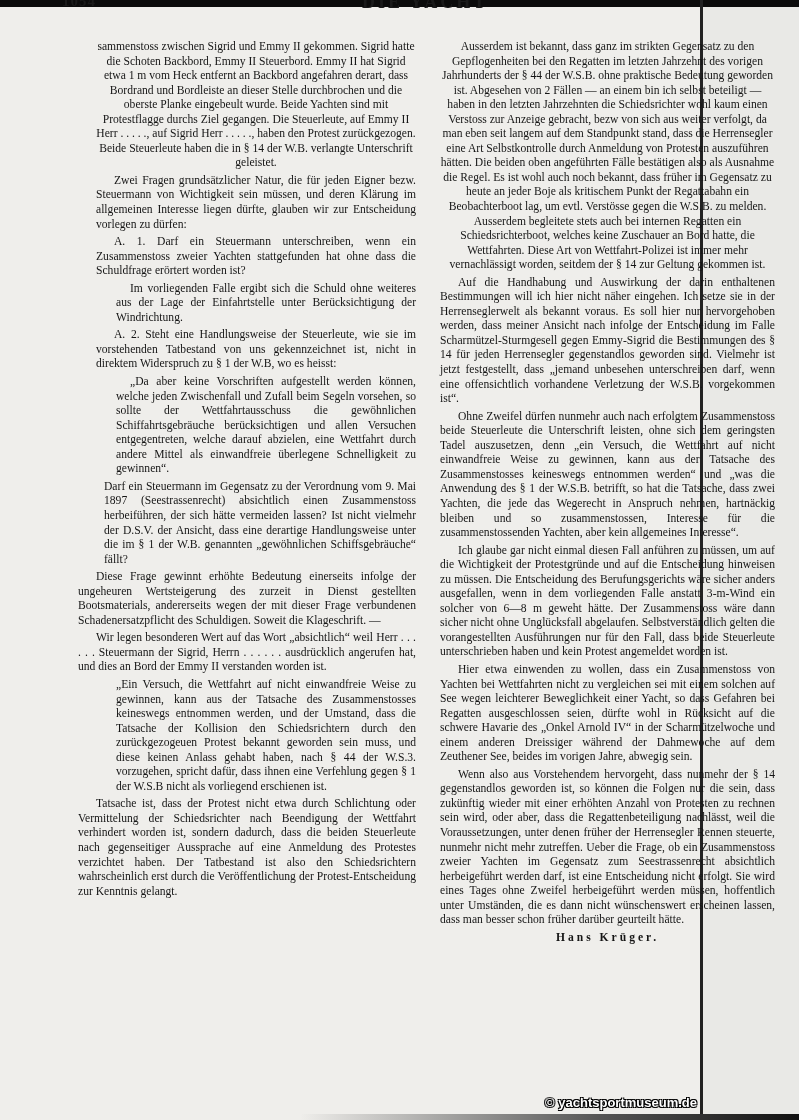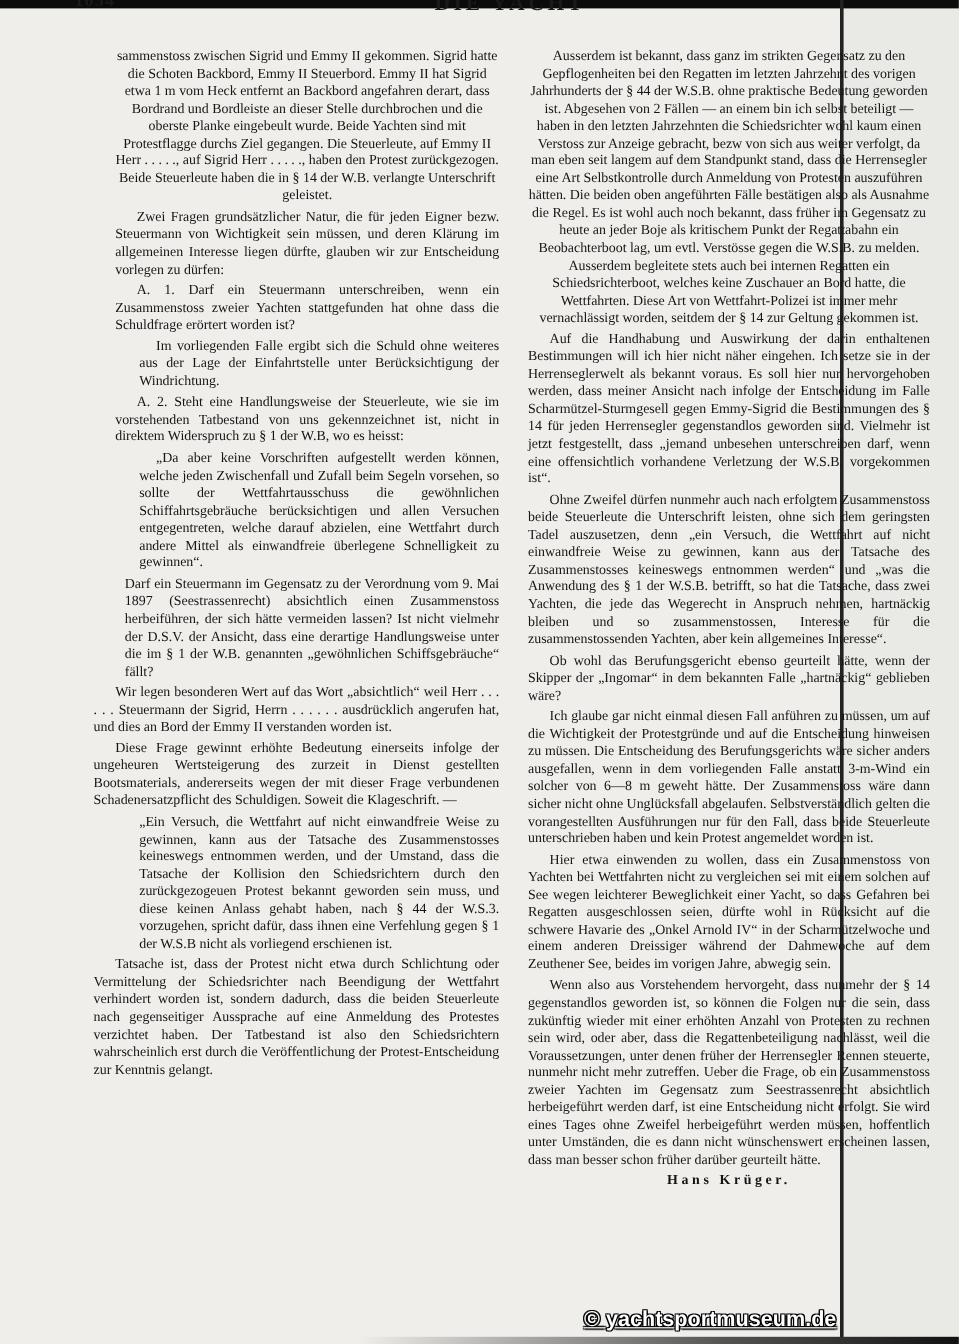--- a/index.html
+++ b/index.html
@@ -11,52 +11,51 @@
   .col{position:absolute;top:40px;font-size:11.6px;line-height:14.55px;text-align:justify;}
   .col-left{left:96px;width:320px;}
   .col-right{left:440px;width:335px;}
   .col p{margin:0 0 3px 0;text-indent:18px;hyphens:auto;}
   .col p.noind{text-indent:0;text-align:center;}
   .col p.quote{margin-left:20px;text-indent:14px;}
   .col p.quote2{margin-left:20px;text-indent:0;}
   .col p.hang{margin-left:8px;text-indent:0;}
   .col-left .outdent{margin-left:-18px;}
   .sig{text-align:right;letter-spacing:3px;font-weight:bold;}
-  .watermark{position:absolute;right:6px;bottom:10px;font-family:"Liberation Sans","DejaVu Sans",sans-serif;font-size:18px;font-weight:bold;color:#ffffff;text-shadow:0 0 1px #000,1px 1px 0 #000,-1px -1px 0 #000,1px -1px 0 #000,-1px 1px 0 #000;text-decoration:underline;}
+  .watermark{position:absolute;right:6px;bottom:10px;font-family:"Liberation Sans","DejaVu Sans",sans-serif;font-size:13px;font-weight:bold;color:#ffffff;text-shadow:0 0 1px #000,1px 1px 0 #000,-1px -1px 0 #000,1px -1px 0 #000,-1px 1px 0 #000;}
   .bottomedge{position:absolute;left:300px;bottom:0;width:499px;height:6px;background:linear-gradient(90deg,rgba(0,0,0,0),#555 60%,#111);}
   .rightedge{position:absolute;right:0;top:0;width:3px;height:1120px;background:#222;}
 </style>
 </head>
 <body>
 
 <div class="page">
   <div class="topbar"></div>
   <div class="rightedge"></div>
   <div class="pagenum">1054</div>
   <div class="runhead">DIE YACHT</div>
 
   <div class="col col-left">
     <p class="noind">sammenstoss zwischen Sigrid und Emmy II gekommen. Sigrid hatte die Schoten Backbord, Emmy II Steuerbord. Emmy II hat Sigrid etwa 1 m vom Heck entfernt an Backbord angefahren derart, dass Bordrand und Bordleiste an dieser Stelle durchbrochen und die oberste Planke eingebeult wurde. Beide Yachten sind mit Protestflagge durchs Ziel gegangen. Die Steuerleute, auf Emmy II Herr . . . . ., auf Sigrid Herr . . . . ., haben den Protest zurückgezogen. Beide Steuerleute haben die in § 14 der W.B. verlangte Unterschrift geleistet.</p>
     <p>Zwei Fragen grundsätzlicher Natur, die für jeden Eigner bezw. Steuermann von Wichtigkeit sein müssen, und deren Klärung im allgemeinen Interesse liegen dürfte, glauben wir zur Entscheidung vorlegen zu dürfen:</p>
     <p>A. 1. Darf ein Steuermann unterschreiben, wenn ein Zusammenstoss zweier Yachten stattgefunden hat ohne dass die Schuldfrage erörtert worden ist?</p>
     <p class="quote">Im vorliegenden Falle ergibt sich die Schuld ohne weiteres aus der Lage der Einfahrtstelle unter Berücksichtigung der Windrichtung.</p>
     <p>A. 2. Steht eine Handlungsweise der Steuerleute, wie sie im vorstehenden Tatbestand von uns gekennzeichnet ist, nicht in direktem Widerspruch zu § 1 der W.B, wo es heisst:</p>
     <p class="quote">„Da aber keine Vorschriften aufgestellt werden können, welche jeden Zwischenfall und Zufall beim Segeln vorsehen, so sollte der Wettfahrtausschuss die gewöhnlichen Schiffahrtsgebräuche berücksichtigen und allen Versuchen entgegentreten, welche darauf abzielen, eine Wettfahrt durch andere Mittel als einwandfreie überlegene Schnelligkeit zu gewinnen“.</p>
     <p class="hang">Darf ein Steuermann im Gegensatz zu der Verordnung vom 9. Mai 1897 (Seestrassenrecht) absichtlich einen Zusammenstoss herbeiführen, der sich hätte vermeiden lassen? Ist nicht vielmehr der D.S.V. der Ansicht, dass eine derartige Handlungsweise unter die im § 1 der W.B. genannten „gewöhnlichen Schiffsgebräuche“ fällt?</p>
+    <p class="outdent">Diese Frage gewinnt erhöhte Bedeutung einerseits infolge der ungeheuren Wertsteigerung des zurzeit in Dienst gestellten Bootsmaterials, andererseits wegen der mit dieser Frage verbundenen Schadenersatzpflicht des Schuldigen. Soweit die Klageschrift. —</p>
     <p class="outdent">Wir legen besonderen Wert auf das Wort „absichtlich“ weil Herr . . . . . . Steuermann der Sigrid, Herrn . . . . . . ausdrücklich angerufen hat, und dies an Bord der Emmy II verstanden worden ist.</p>
-    <p class="outdent">Diese Frage gewinnt erhöhte Bedeutung einerseits infolge der ungeheuren Wertsteigerung des zurzeit in Dienst gestellten Bootsmaterials, andererseits wegen der mit dieser Frage verbundenen Schadenersatzpflicht des Schuldigen. Soweit die Klageschrift. —</p>
     <p class="quote2">„Ein Versuch, die Wettfahrt auf nicht einwandfreie Weise zu gewinnen, kann aus der Tatsache des Zusammenstosses keineswegs entnommen werden, und der Umstand, dass die Tatsache der Kollision den Schiedsrichtern durch den zurückgezogeuen Protest bekannt geworden sein muss, und diese keinen Anlass gehabt haben, nach § 44 der W.S.3. vorzugehen, spricht dafür, dass ihnen eine Verfehlung gegen § 1 der W.S.B nicht als vorliegend erschienen ist.</p>
     <p class="outdent">Tatsache ist, dass der Protest nicht etwa durch Schlichtung oder Vermittelung der Schiedsrichter nach Beendigung der Wettfahrt verhindert worden ist, sondern dadurch, dass die beiden Steuerleute nach gegenseitiger Aussprache auf eine Anmeldung des Protestes verzichtet haben. Der Tatbestand ist also den Schiedsrichtern wahrscheinlich erst durch die Veröffentlichung der Protest-Entscheidung zur Kenntnis gelangt.</p>
   </div>
 
   <div class="col col-right">
     <p class="noind">Ausserdem ist bekannt, dass ganz im strikten Gegensatz zu den Gepflogenheiten bei den Regatten im letzten Jahrzehnt des vorigen Jahrhunderts der § 44 der W.S.B. ohne praktische Bedeutung geworden ist. Abgesehen von 2 Fällen — an einem bin ich selbst beteiligt — haben in den letzten Jahrzehnten die Schiedsrichter wohl kaum einen Verstoss zur Anzeige gebracht, bezw von sich aus weiter verfolgt, da man eben seit langem auf dem Standpunkt stand, dass die Herrensegler eine Art Selbstkontrolle durch Anmeldung von Protesten auszuführen hätten. Die beiden oben angeführten Fälle bestätigen also als Ausnahme die Regel. Es ist wohl auch noch bekannt, dass früher im Gegensatz zu heute an jeder Boje als kritischem Punkt der Regattabahn ein Beobachterboot lag, um evtl. Verstösse gegen die W.S.B. zu melden. Ausserdem begleitete stets auch bei internen Regatten ein Schiedsrichterboot, welches keine Zuschauer an Bord hatte, die Wettfahrten. Diese Art von Wettfahrt-Polizei ist immer mehr vernachlässigt worden, seitdem der § 14 zur Geltung gekommen ist.</p>
     <p>Auf die Handhabung und Auswirkung der darin enthaltenen Bestimmungen will ich hier nicht näher eingehen. Ich setze sie in der Herrenseglerwelt als bekannt voraus. Es soll hier nur hervorgehoben werden, dass meiner Ansicht nach infolge der Entscheidung im Falle Scharmützel-Sturmgesell gegen Emmy-Sigrid die Bestimmungen des § 14 für jeden Herrensegler gegenstandlos geworden sind. Vielmehr ist jetzt festgestellt, dass „jemand unbesehen unterschreiben darf, wenn eine offensichtlich vorhandene Verletzung der W.S.B. vorgekommen ist“.</p>
     <p>Ohne Zweifel dürfen nunmehr auch nach erfolgtem Zusammenstoss beide Steuerleute die Unterschrift leisten, ohne sich dem geringsten Tadel auszusetzen, denn „ein Versuch, die Wettfahrt auf nicht einwandfreie Weise zu gewinnen, kann aus der Tatsache des Zusammenstosses keineswegs entnommen werden“ und „was die Anwendung des § 1 der W.S.B. betrifft, so hat die Tatsache, dass zwei Yachten, die jede das Wegerecht in Anspruch nehmen, hartnäckig bleiben und so zusammenstossen, Interesse für die zusammenstossenden Yachten, aber kein allgemeines Interesse“.</p>
-    <p>Ob wohl das Berufungsgericht ebenso geurteilt hätte, wenn der Skipper der „Ingomar“ in dem bekannten Falle „hartnäckig“ geblieben wäre?</p>
     <p>Ich glaube gar nicht einmal diesen Fall anführen zu müssen, um auf die Wichtigkeit der Protestgründe und auf die Entscheidung hinweisen zu müssen. Die Entscheidung des Berufungsgerichts wäre sicher anders ausgefallen, wenn in dem vorliegenden Falle anstatt 3-m-Wind ein solcher von 6—8 m geweht hätte. Der Zusammenstoss wäre dann sicher nicht ohne Unglücksfall abgelaufen. Selbstverständlich gelten die vorangestellten Ausführungen nur für den Fall, dass beide Steuerleute unterschrieben haben und kein Protest angemeldet worden ist.</p>
     <p>Hier etwa einwenden zu wollen, dass ein Zusammenstoss von Yachten bei Wettfahrten nicht zu vergleichen sei mit einem solchen auf See wegen leichterer Beweglichkeit einer Yacht, so dass Gefahren bei Regatten ausgeschlossen seien, dürfte wohl in Rücksicht auf die schwere Havarie des „Onkel Arnold IV“ in der Scharmützelwoche und einem anderen Dreissiger während der Dahmewoche auf dem Zeuthener See, beides im vorigen Jahre, abwegig sein.</p>
     <p>Wenn also aus Vorstehendem hervorgeht, dass nunmehr der § 14 gegenstandlos geworden ist, so können die Folgen nur die sein, dass zukünftig wieder mit einer erhöhten Anzahl von Protesten zu rechnen sein wird, oder aber, dass die Regattenbeteiligung nachlässt, weil die Voraussetzungen, unter denen früher der Herrensegler Rennen steuerte, nunmehr nicht mehr zutreffen. Ueber die Frage, ob ein Zusammenstoss zweier Yachten im Gegensatz zum Seestrassenrecht absichtlich herbeigeführt werden darf, ist eine Entscheidung nicht erfolgt. Sie wird eines Tages ohne Zweifel herbeigeführt werden müssen, hoffentlich unter Umständen, die es dann nicht wünschenswert erscheinen lassen, dass man besser schon früher darüber geurteilt hätte.</p>
     <p class="sig noind">Hans Krüger.</p>
   </div>
 
   <div class="watermark">© yachtsportmuseum.de</div>
   <div class="bottomedge"></div>
 </div>
 

